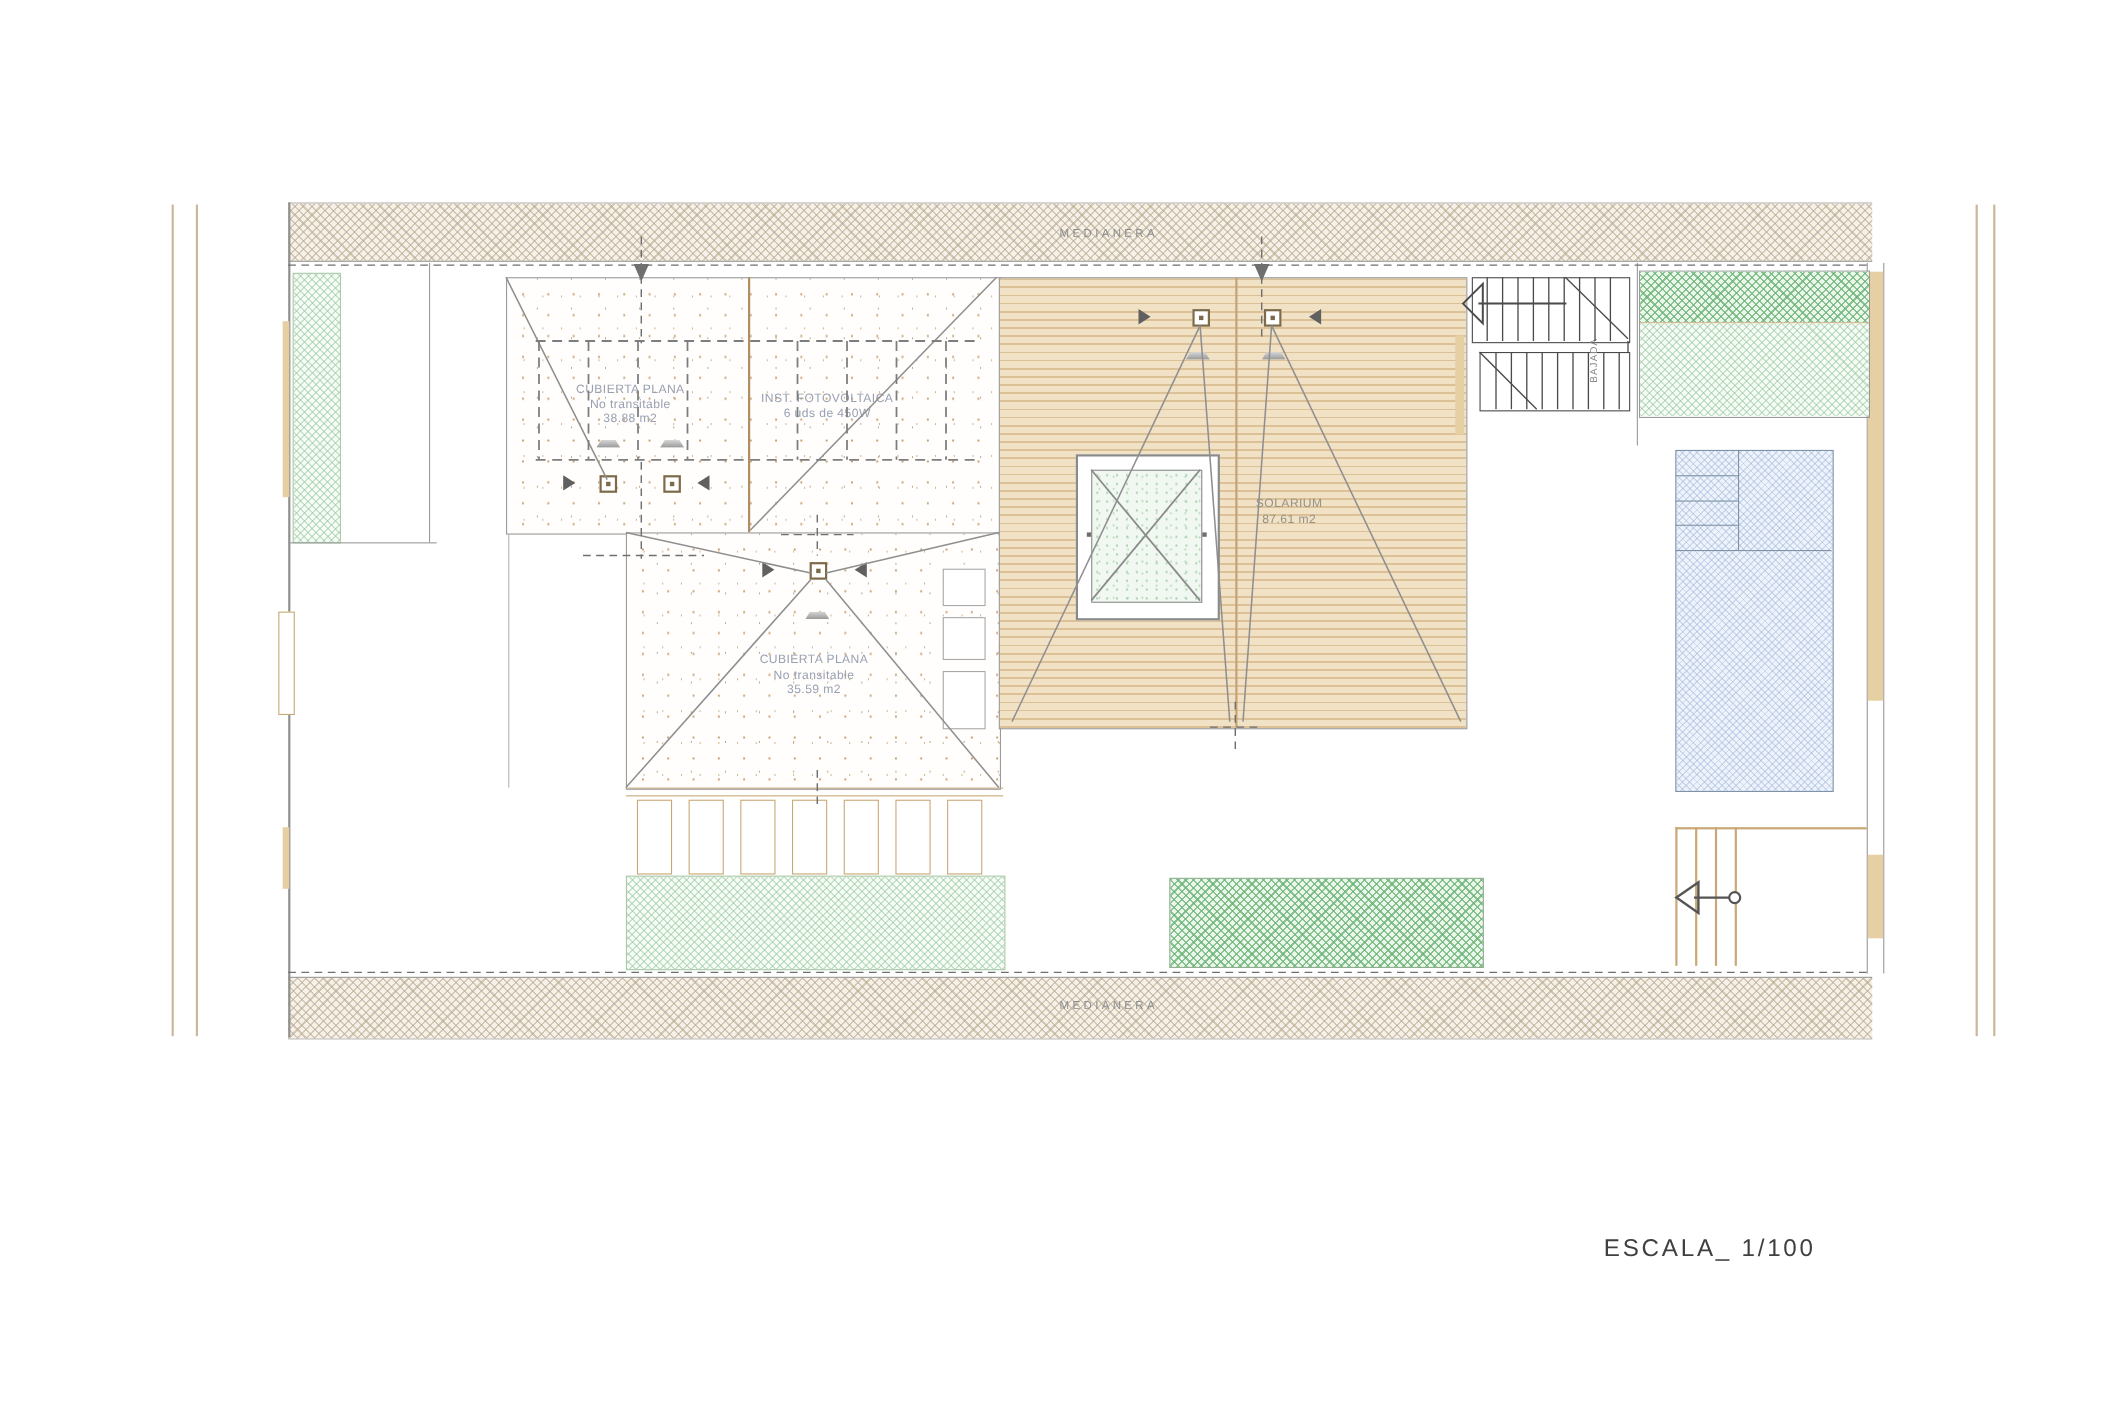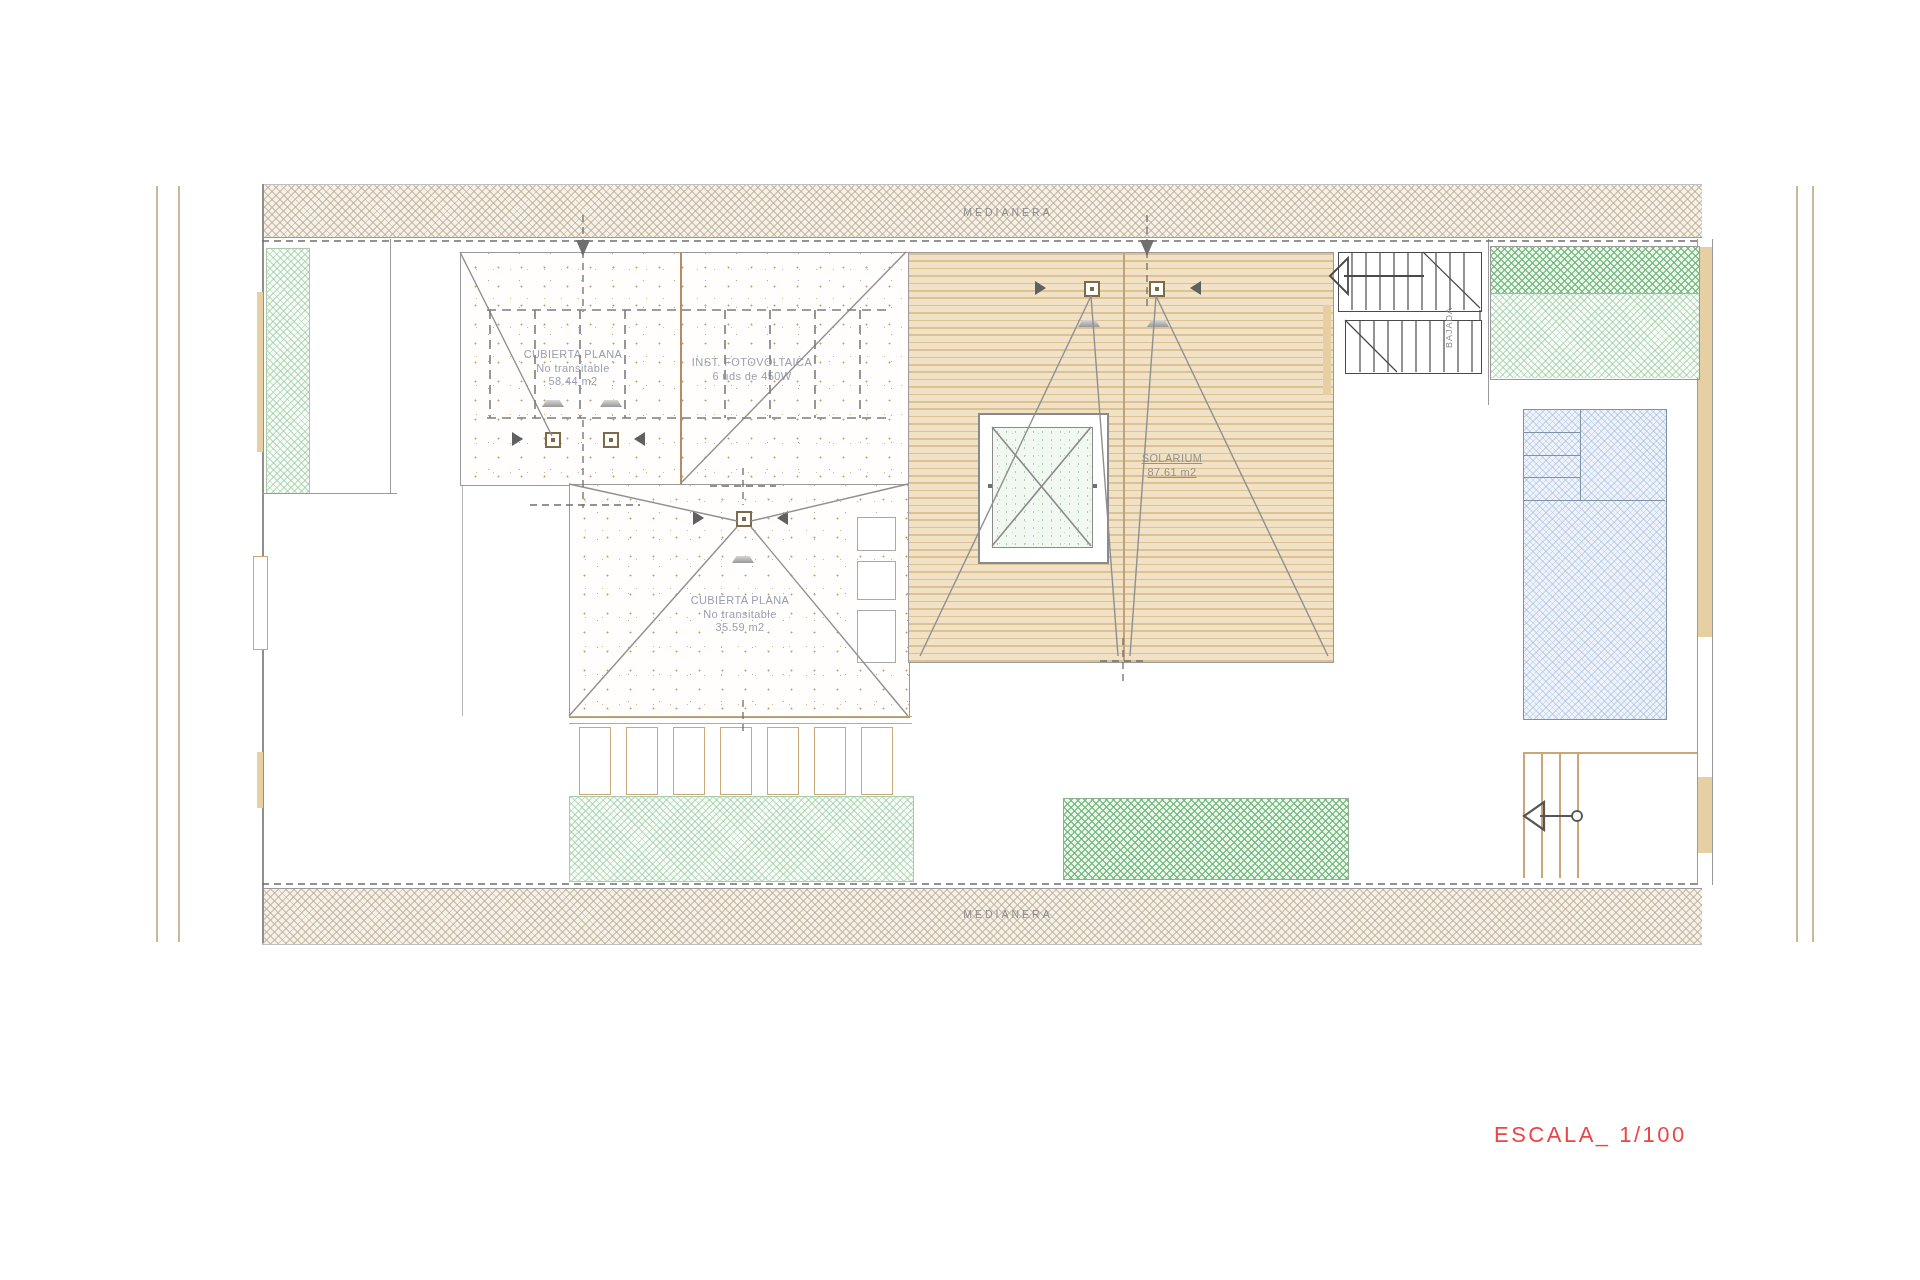--- a/index.html
+++ b/index.html
@@ -54,23 +54,23 @@
   
   .sqm{width:12px;height:12px;border:2px solid #7c6a49;background:#fff;}
   .sqm::after{content:"";position:absolute;left:4px;top:4px;width:4px;height:4px;background:#7c6a49;}
   .tri-r{width:0;height:0;border-top:7px solid transparent;border-bottom:7px solid transparent;border-left:11px solid #606060;}
   .tri-l{width:0;height:0;border-top:7px solid transparent;border-bottom:7px solid transparent;border-right:11px solid #606060;}
   .vent{width:22px;height:7px;background:linear-gradient(#d6d6d6,#989898);clip-path:polygon(20% 0,80% 0,100% 100%,0 100%);}
   .dot{width:4px;height:4px;background:#6f6f6f;}
 
   
   .lbl{color:#98a0b2;font-size:11px;line-height:13.5px;text-align:center;letter-spacing:.4px;}
-  .lbl-tan{color:#94928a;text-decoration:underline;}
+  .lbl-tan{color:#94928a;}
   .medianera{color:#8d8d8d;font-size:10.5px;letter-spacing:3px;text-align:center;}
-  .scale{color:#ef4444;font-size:22px;letter-spacing:2.5px;margin-left:36px;}
+  .scale{color:#404040;font-size:22px;letter-spacing:2.5px;}
   .stairnote{color:#8a8a8a;font-size:9px;letter-spacing:1px;transform:rotate(-90deg);transform-origin:left top;}
 </style>
 </head>
 <body>
 
 <div id="page">
 
   <div class="abs" style="left:156px;top:186px;width:2px;height:756px;background:#cbb79a;"></div>
   <div class="abs" style="left:178px;top:186px;width:2px;height:756px;background:#cbb79a;"></div>
   <div class="abs" style="left:1796px;top:186px;width:2px;height:756px;background:#cbb79a;"></div>
@@ -94,21 +94,21 @@
   <div class="abs glat" style="left:266px;top:248px;width:42px;height:244px;border:1px solid #abc9ab;"></div>
   <div class="abs" style="left:390px;top:239px;width:1.3px;height:254px;background:#9a9a9a;"></div>
   <div class="abs" style="left:262px;top:493px;width:135px;height:1.3px;background:#9a9a9a;"></div>
   <div class="abs" style="left:462px;top:484px;width:1.2px;height:232px;background:#b5b5b5;"></div>
 
   <div class="abs speckle" style="left:460px;top:252px;width:448px;height:232px;border:1.6px solid #9a9a9a;"></div>
   <div class="abs" style="left:680px;top:252px;width:2px;height:232px;background:#b08e62;"></div>
   <div class="abs lbl" style="left:493px;top:348px;width:160px;">
     <div>CUBIERTA PLANA</div>
     <div>No transitable</div>
-    <div>58.44 m2</div>
+    <div>38.88 m2</div>
   </div>
   <div class="abs lbl" style="left:672px;top:356px;width:160px;">
     <div>INST. FOTOVOLTAICA</div>
     <div>6 uds de 450W</div>
   </div>
 
   <div class="abs tri-r" style="left:512px;top:432px;"></div>
   <div class="abs sqm" style="left:545px;top:432px;"></div>
   <div class="abs sqm" style="left:603px;top:432px;"></div>
   <div class="abs tri-l" style="left:634px;top:432px;"></div>

